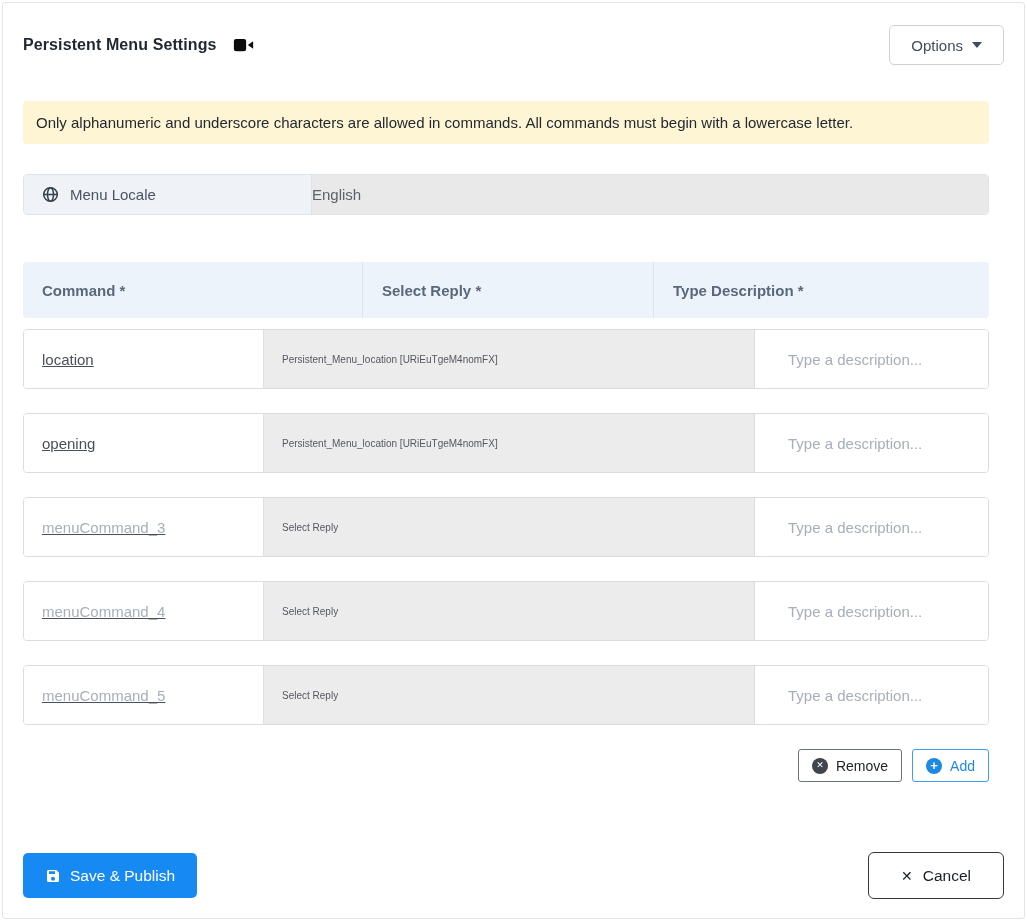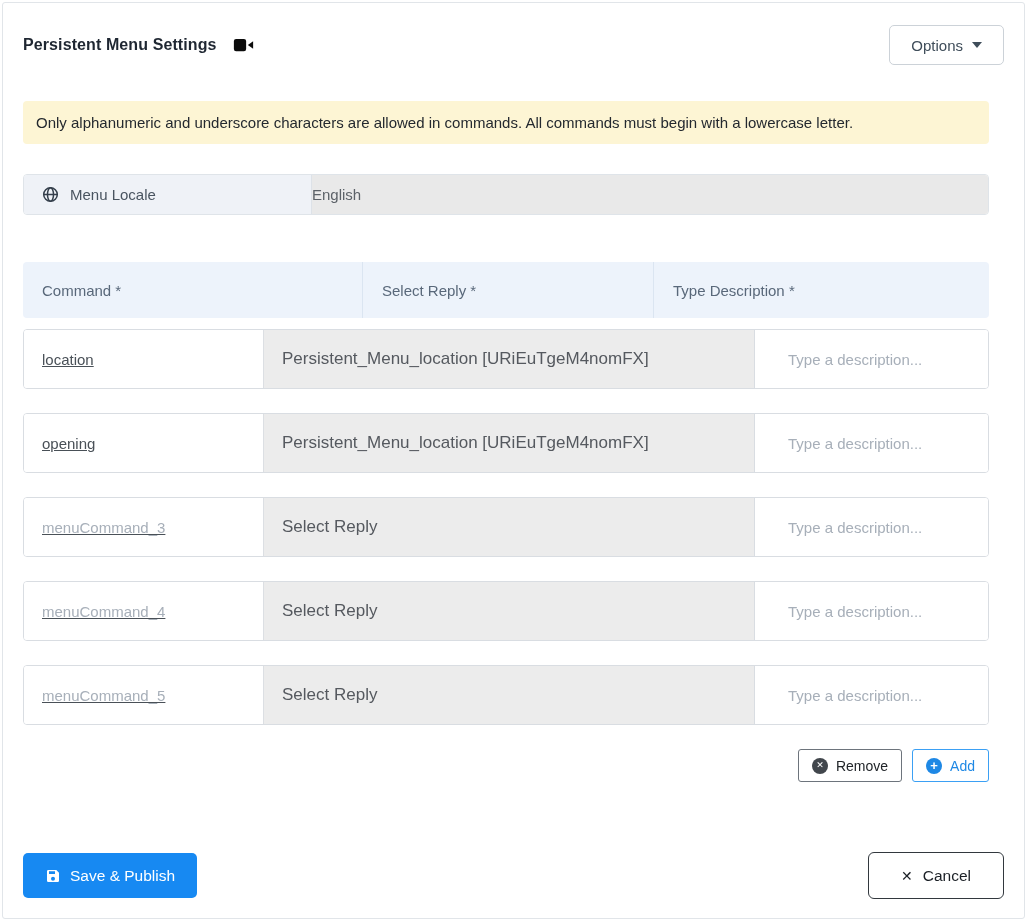--- a/index.html
+++ b/index.html
@@ -37,35 +37,35 @@
   .locale-label {
     width: 288px; background: #eff2f7; border-right: 1px solid #dde2e8;
     display: flex; align-items: center; gap: 11px; padding-left: 18px;
     font-size: 15px; color: #495460;
   }
   .locale-value { flex: 1; background: #e9e9e9; display: flex; align-items: center; font-size: 15px; color: #5c6268; }
   .globe-icon svg { display: block; }
 
   
   .thead { display: flex; width: 966px; height: 56px; background: #edf3fb; border-radius: 4px; margin-bottom: 11px; }
-  .th { display: flex; align-items: center; padding-left: 19px; font-size: 15px; color: #59687a; }
+  .th { display: flex; align-items: center; padding-left: 19px; font-size: 15px; color: #59687a; font-weight: bold; }
   .th-cmd { width: 340px; border-right: 1px solid #dbe5f1; }
   .th-reply { width: 291px; border-right: 1px solid #dbe5f1; text-align: center; }
   .th-desc { flex: 1; }
 
   .trow { display: flex; width: 966px; height: 60px; border: 1px solid #d9dde2; border-radius: 4px; margin-bottom: 24px; overflow: hidden; background: #fff; }
   .trow:last-of-type { margin-bottom: 14px; }
   .cell-cmd {
     width: 240px; border: none; border-right: 1px solid #dcdfe3; outline: none;
     padding-left: 18px; font-size: 15px; color: #495057; font-family: inherit; background: #fff; text-decoration: underline;
   }
   .cell-reply {
     width: 491px; background: #ececec; border-right: 1px solid #d9dde2;
     display: flex; align-items: center; padding-left: 18px;
-    font-size: 17px; color: #55595f; cursor: pointer;
+    font-size: 10px; color: #55595f; cursor: pointer;
   }
   .cell-desc {
     flex: 1; border: none; outline: none; padding-left: 33px;
     font-size: 15px; color: #495057; font-family: inherit; background: #fff;
   }
   input::placeholder { color: #a7afb9; opacity: 1; }
 
   
   .row-actions { display: flex; justify-content: flex-end; gap: 10px; width: 966px; }
   .btn-remove, .btn-add {

